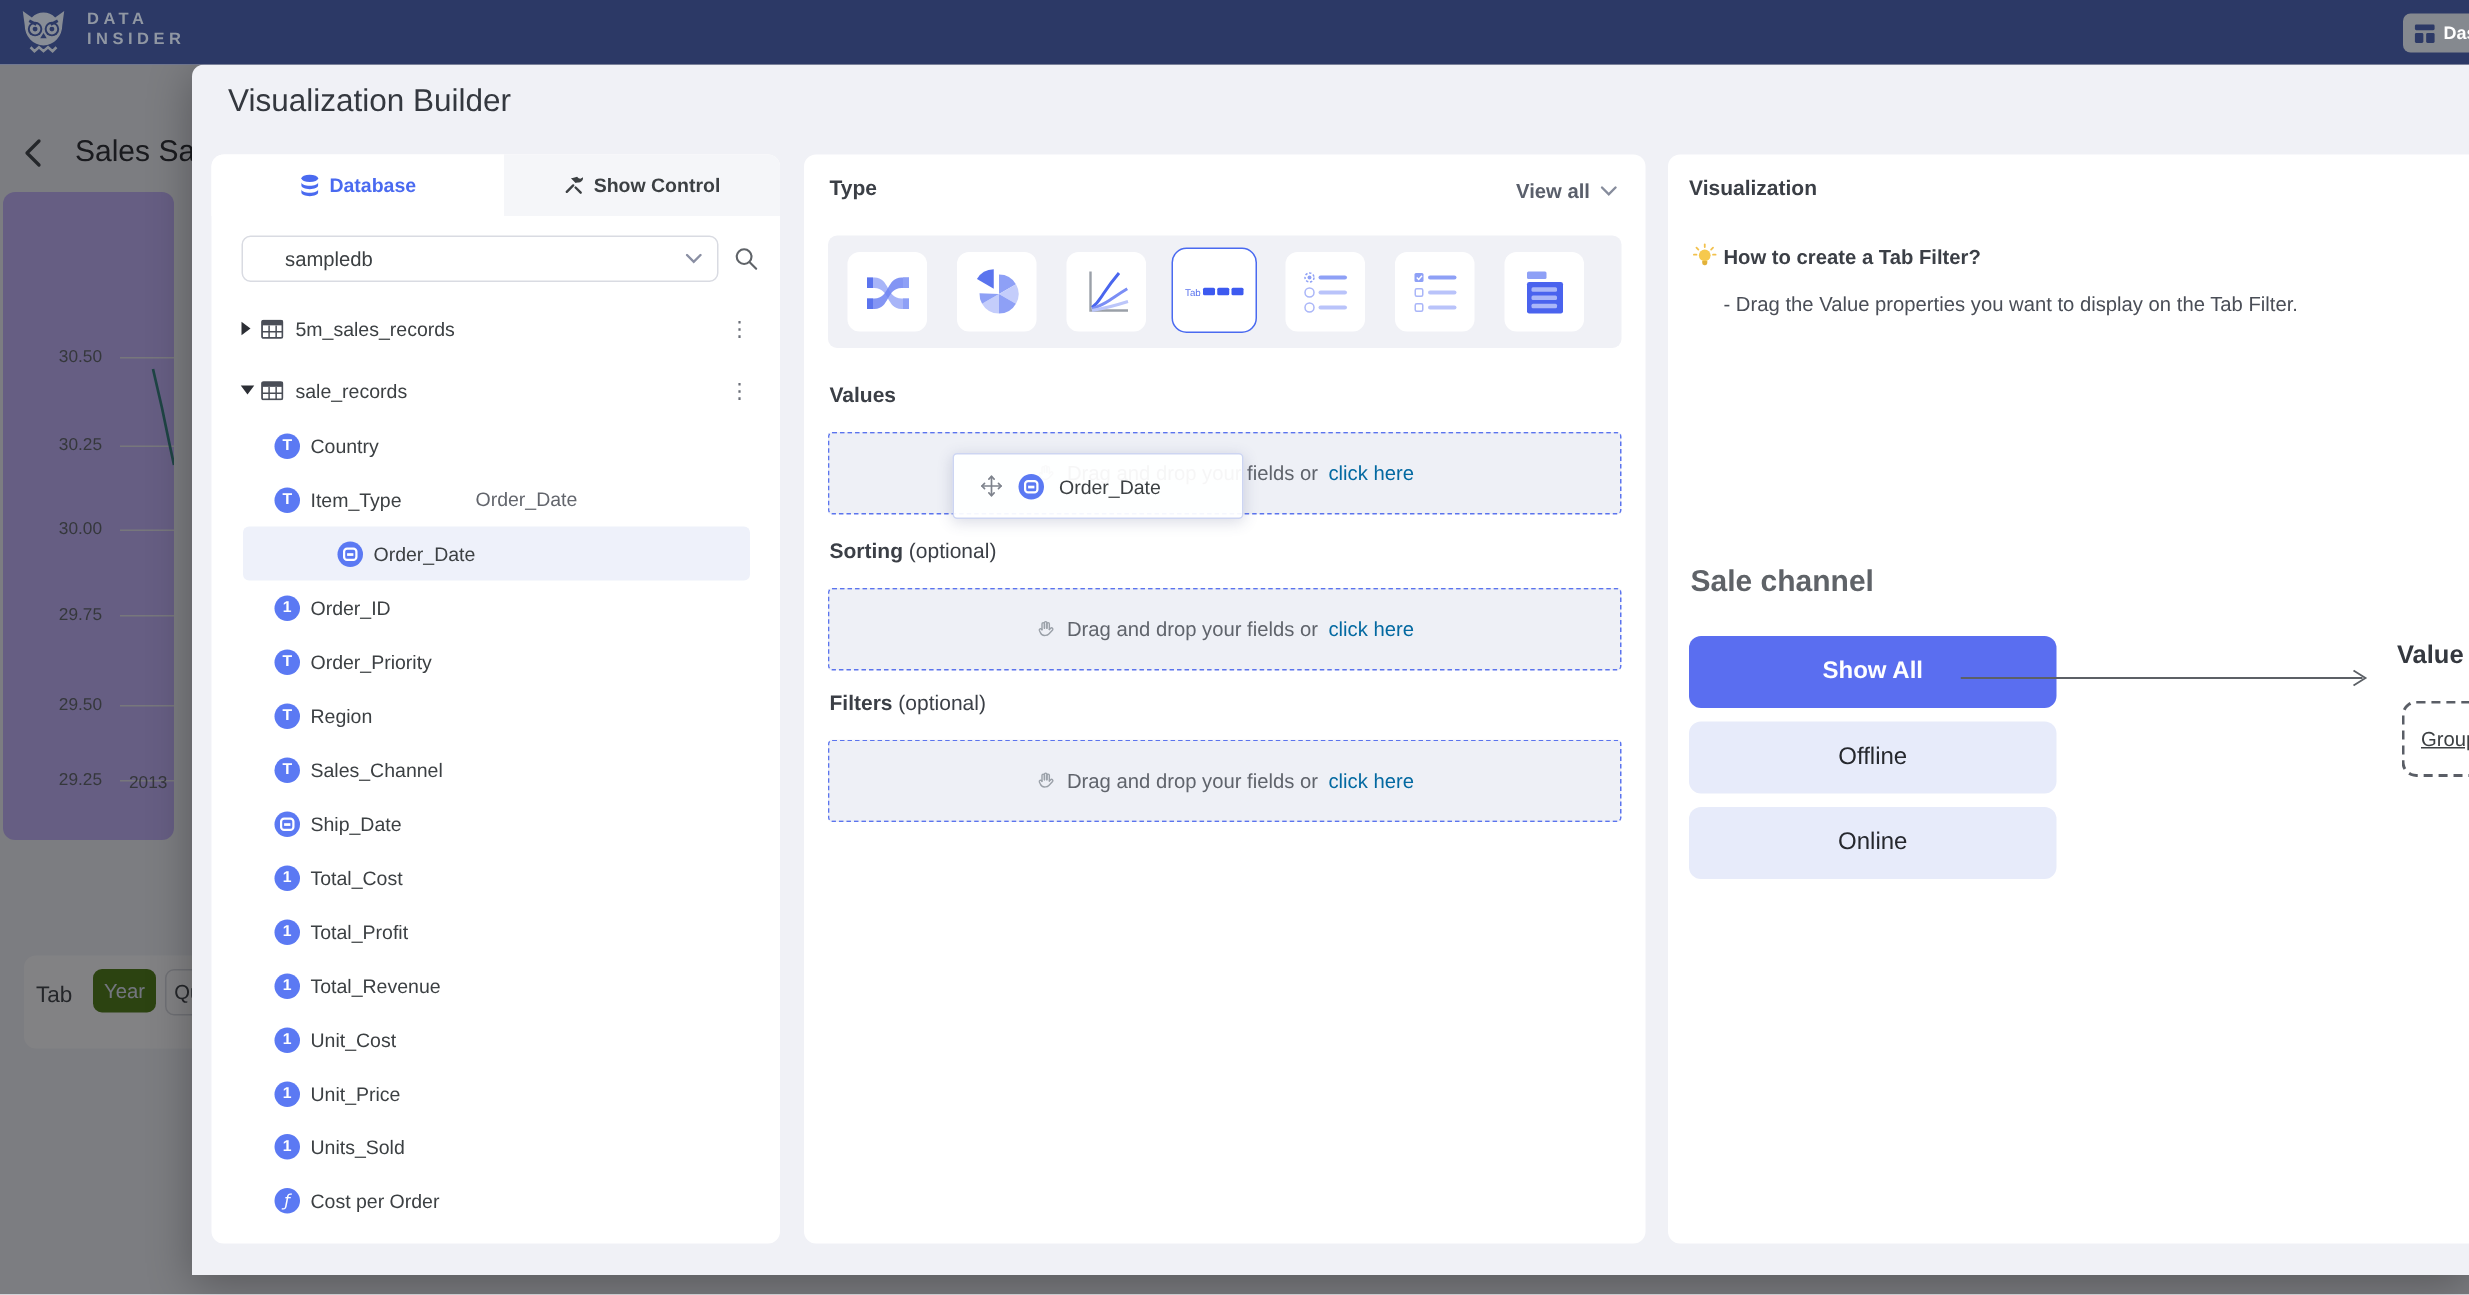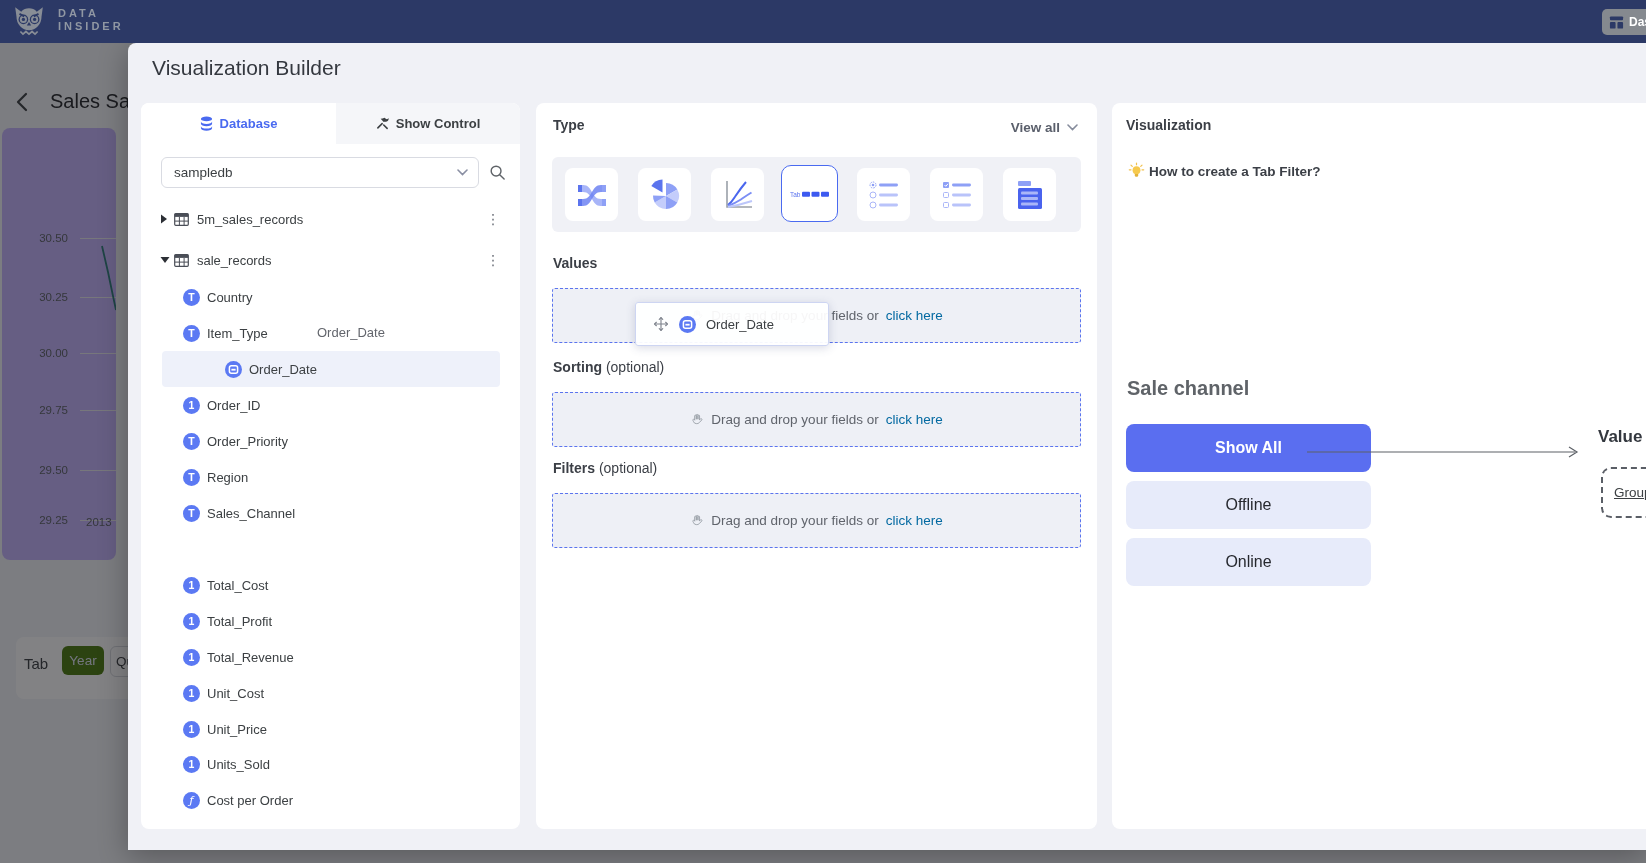--- a/index.html
+++ b/index.html
@@ -40,21 +40,21 @@
   .right-card{left:984px;top:60px;width:534px;height:726px;border-radius:8px 0 0 8px;}
 
   
   .tab{height:41px;display:flex;align-items:center;justify-content:center;gap:7px;
        font-size:13px;font-weight:bold;cursor:pointer;}
   .tab-db{left:0;top:0;width:195px;background:#fff;border-radius:8px 0 0 0;color:#4a6af0;}
   .tab-cc{left:195px;top:0;width:184px;background:#f5f6f9;border-radius:0 8px 0 0;color:#3c4043;}
   .select-box{left:20px;top:54px;width:318px;height:31px;border:1px solid #d9dbe2;border-radius:6px;
        display:flex;align-items:center;background:#fff;box-sizing:border-box;padding:0 10px 0 12px;
        font-size:13.5px;color:#3c4043;}
-  .select-box .grow{flex:1;}
+  .select-box .grow{flex:1;margin-left:16px;}
   .mag{left:348px;top:61px;}
   .trow{left:0;right:0;height:36px;display:flex;align-items:center;font-size:13px;color:#3c4043;}
   .trow .caret{width:14px;margin-left:19px;display:flex;}
   .trow .ticon{margin-right:8px;display:flex;}
   .trow .kebab{position:absolute;right:20px;color:#6b6f78;font-size:14px;cursor:pointer;}
   .frow{left:0;right:0;height:36px;display:flex;align-items:center;font-size:13px;color:#3c4043;padding-left:42px;box-sizing:border-box;}
   .fi{width:17px;height:17px;border-radius:50%;background:#5b79f3;color:#fff;display:flex;
       align-items:center;justify-content:center;margin-right:7px;flex:none;font-size:10.5px;font-weight:bold;}
   .fi-f{font-style:italic;font-family:"DejaVu Sans",sans-serif;font-weight:normal;font-size:11px;}
   .row-hl{background:#eef1fa;border-radius:4px;left:21px !important;right:20px !important;}
@@ -265,20 +265,29 @@
         <span>Order_Priority</span>
       </div>
     <div class="abs frow" style="top:356px">
         <span class="fi">T</span>
         <span>Region</span>
       </div>
     <div class="abs frow" style="top:392px">
         <span class="fi">T</span>
         <span>Sales_Channel</span>
       </div>
+    <div class="abs frow" style="top:428px">
+        <span class="fi">
+          <svg viewBox="0 0 17 17" width="17" height="17">
+            <rect x="4.4" y="4.7" width="8.2" height="7.6" rx="2" fill="none" stroke="#fff" stroke-width="1.5"></rect>
+            <rect x="6.4" y="7.8" width="4.2" height="1.8" fill="#fff"></rect>
+          </svg>
+        </span>
+        <span>Ship_Date</span>
+      </div>
     <div class="abs frow" style="top:464px">
         <span class="fi">1</span>
         <span>Total_Cost</span>
       </div>
     <div class="abs frow" style="top:500px">
         <span class="fi">1</span>
         <span>Total_Profit</span>
       </div>
     <div class="abs frow" style="top:536px">
         <span class="fi">1</span>
@@ -453,20 +462,21 @@
             <line x1="3.5" y1="3.5" x2="5" y2="5"></line>
             <line x1="16.5" y1="3.5" x2="15" y2="5"></line>
             <line x1="1.5" y1="9" x2="3.5" y2="9"></line>
             <line x1="18.5" y1="9" x2="16.5" y2="9"></line>
           </g>
           <circle cx="10" cy="9.5" r="4.6" fill="#f6c94d"></circle>
           <path d="M8 14h4v1.6a1.6 1.6 0 0 1-1.6 1.6h-.8A1.6 1.6 0 0 1 8 15.6z" fill="#e2b23a"></path>
         </svg>
     </span>
     <span class="abs tip-title">How to create a Tab Filter?</span>
+    <span class="abs tip-body">- Drag the Value properties you want to display on the Tab Filter.</span>
 
     <span class="abs preview-title">Sale channel</span>
 
     <div class="abs pbtn pbtn-light" style="top:378px">Offline</div>
     <div class="abs pbtn pbtn-primary" style="top:321px">Show All</div>
     <div class="abs pbtn pbtn-light" style="top:435px">Online</div>
 
     <svg class="abs flow-arrow" width="280" height="16" viewBox="0 0 280 16">
       <path d="M0 8h268" stroke="#5c6066" stroke-width="1.2" fill="none"></path>
       <path d="M262 3l8 5-8 5" stroke="#5c6066" stroke-width="1.2" fill="none"></path>

